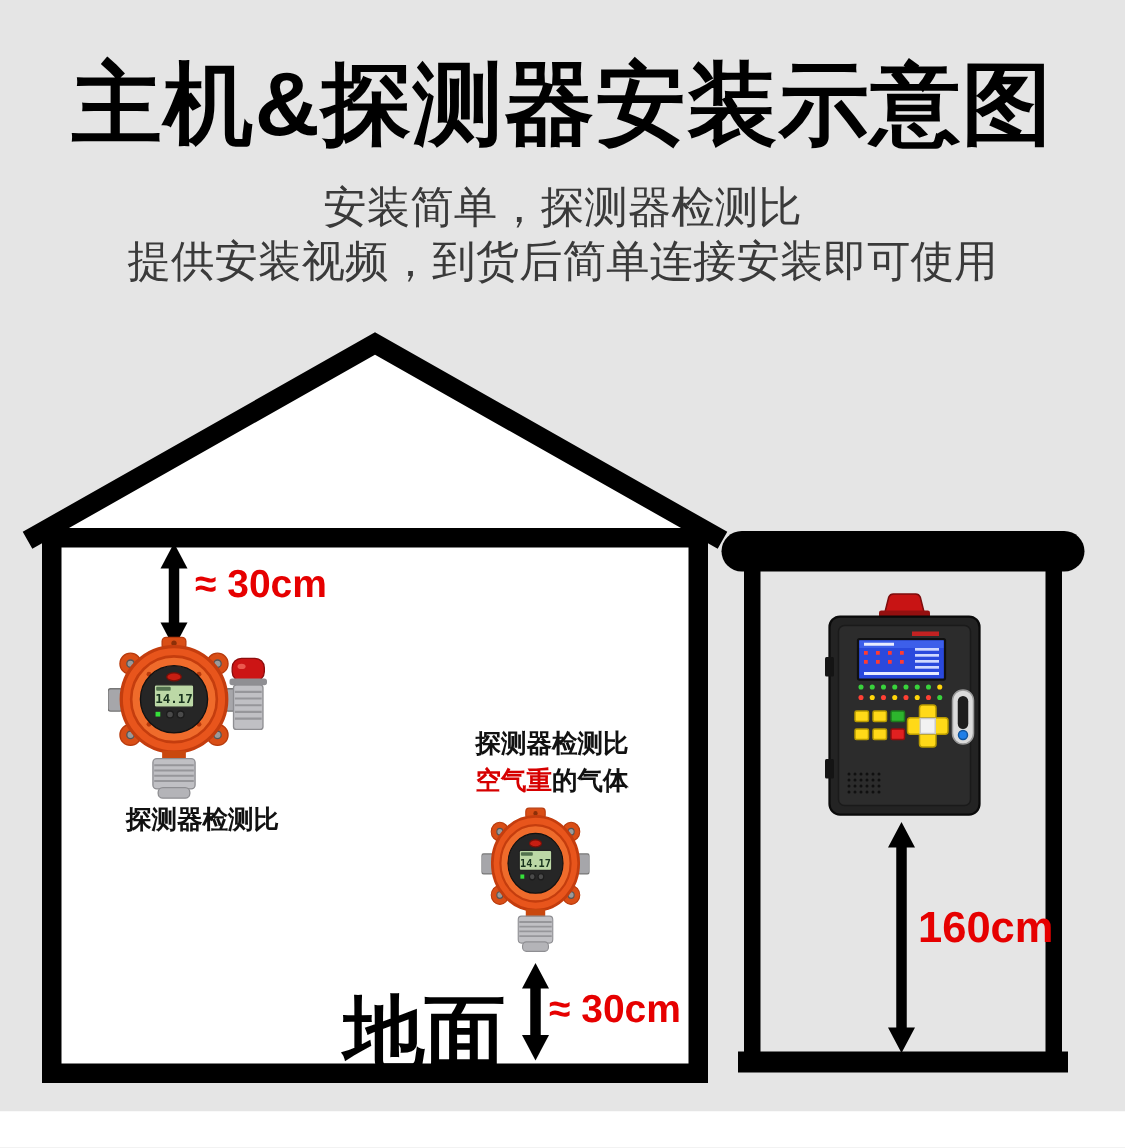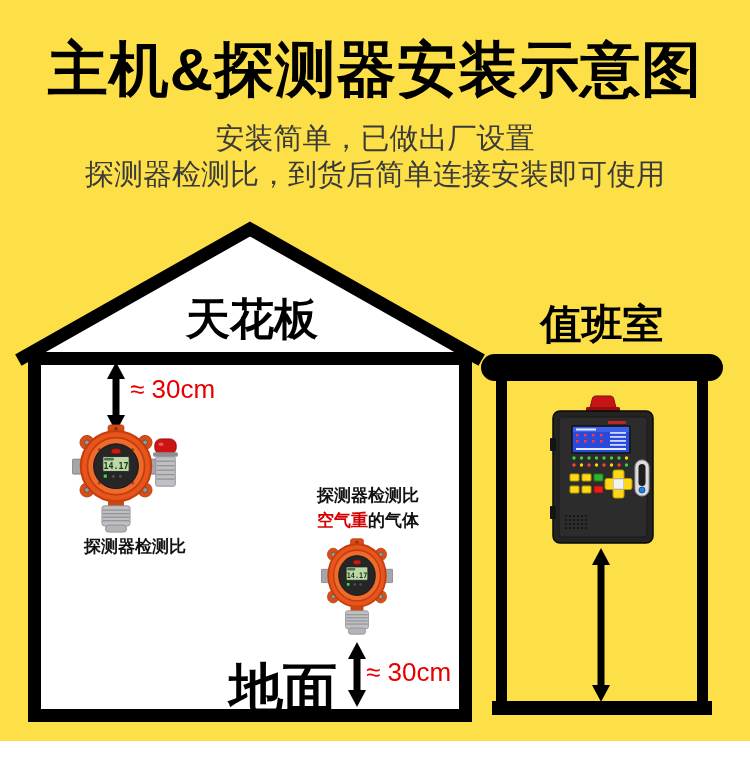--- a/index.html
+++ b/index.html
@@ -1,57 +1,57 @@
 <!DOCTYPE html>
 <html><head>
 <meta charset="utf-8">
 <style>
   html,body{margin:0;padding:0;background:#fff;}
   .stage{
-    position:relative;width:750px;height:741px;background:#fde047;overflow:hidden;
+    position:relative;width:750px;height:741px;background:#e5e5e5;overflow:hidden;
     font-family:"Liberation Sans","DejaVu Sans",sans-serif;
   }
   .abs{position:absolute;}
   .title{
     left:0;top:30px;width:750px;text-align:center;
     font-size:60px;font-weight:900;color:#000;letter-spacing:1px;white-space:nowrap;
   }
   .subtitle{
     left:0;width:750px;text-align:center;color:#3a3a3a;
     font-size:29px;font-weight:500;white-space:nowrap;
   }
   .sub1{top:119px;}
   .sub2{top:155px;}
   .room-label{color:#000;font-weight:700;white-space:nowrap;}
   .ceiling{left:152px;top:290px;width:200px;text-align:center;font-size:44px;}
   .duty{left:502px;top:297px;width:200px;text-align:center;font-size:41px;}
   .ground{left:203px;top:653px;width:160px;text-align:center;font-size:54px;}
-  .measure{color:#e60000;font-weight:400;white-space:nowrap;}
+  .measure{color:#e60000;font-weight:700;white-space:nowrap;}
   .m-top{left:130px;top:374px;font-size:26px;}
   .m-bottom{left:366px;top:657px;font-size:26px;}
   .m-right{left:612px;top:603px;font-size:29px;}
   .caption{font-size:17px;line-height:25px;font-weight:600;color:#111;
     text-align:center;white-space:nowrap;}
   .cap-light{left:50px;top:534px;width:170px;}
   .cap-heavy{left:288px;top:483px;width:160px;}
   .caption .hl{color:#d60000;font-weight:700;}
   svg{display:block;}
   .lcd-digits{
     font-family:"DejaVu Sans Mono","Liberation Mono",monospace;
     font-weight:700;
   }
 </style>
 </head>
 <body>
 
 <div class="stage">
 
   <div class="abs title">主机&amp;探测器安装示意图</div>
-  <div class="abs subtitle sub1">安装简单，已做出厂设置</div>
-  <div class="abs subtitle sub2">探测器检测比，到货后简单连接安装即可使用</div>
+  <div class="abs subtitle sub1">安装简单，探测器检测比</div>
+  <div class="abs subtitle sub2">提供安装视频，到货后简单连接安装即可使用</div>
 
   <svg class="abs" style="left:0;top:0;" width="750" height="765" viewBox="0 0 750 765">
 
     <path d="M 24 357 L 250 229 L 476 357" fill="#ffffff" stroke="#000000" stroke-width="13" stroke-linejoin="miter" stroke-linecap="square"></path>
 
     <rect x="34.5" y="358.5" width="431" height="357" fill="#ffffff" stroke="#000000" stroke-width="13"></rect>
 
     <g>
       <line x1="116" y1="376" x2="116" y2="420" stroke="#000" stroke-width="7"></line>
       <polygon points="116,362 107,379 125,379" fill="#000"></polygon>
@@ -69,26 +69,25 @@
     <rect x="697" y="378" width="11" height="332" fill="#000"></rect>
     <rect x="492" y="701" width="220" height="14" fill="#000"></rect>
 
     <g>
       <line x1="601" y1="562" x2="601" y2="690" stroke="#000" stroke-width="7"></line>
       <polygon points="601,548 592,565 610,565" fill="#000"></polygon>
       <polygon points="601,702 592,685 610,685" fill="#000"></polygon>
     </g>
   </svg>
 
-  <div class="abs room-label ceiling">天花板</div>
-  <div class="abs room-label duty">值班室</div>
   <div class="abs room-label ground">地面</div>
 
   <div class="abs measure m-top">≈ 30cm</div>
   <div class="abs measure m-bottom">≈ 30cm</div>
+  <div class="abs measure m-right">160cm</div>
 
   <svg class="abs" style="left:72px;top:424px;" width="88" height="109" viewBox="0 0 100 124">
     <rect x="41" y="1" width="18" height="9" rx="3" fill="#d94e16" stroke="#b83a0c"></rect>
     <circle cx="50" cy="5.5" r="2" fill="#8c2f08"></circle>
     <g>
       <circle cx="17" cy="21" r="8" fill="#d94e16" stroke="#b83a0c"></circle>
       <circle cx="83" cy="21" r="8" fill="#d94e16" stroke="#b83a0c"></circle>
       <circle cx="17" cy="75" r="8" fill="#d94e16" stroke="#b83a0c"></circle>
       <circle cx="83" cy="75" r="8" fill="#d94e16" stroke="#b83a0c"></circle>
       <circle cx="17" cy="21" r="2.8" fill="#9a9a9a" stroke="#555"></circle>

